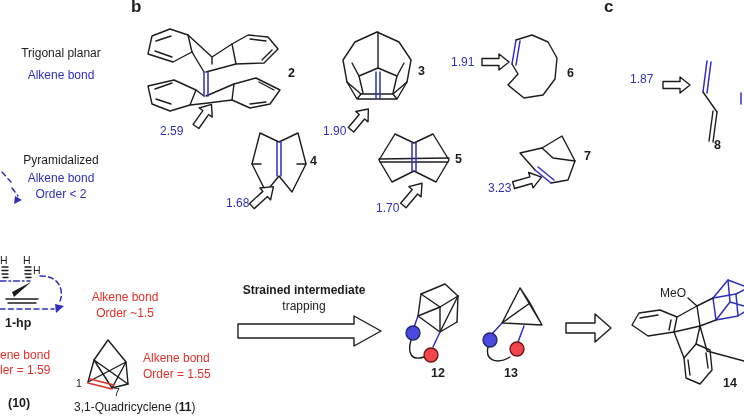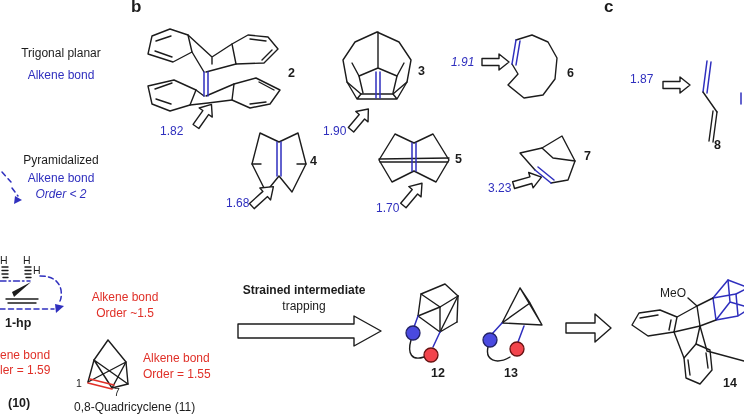--- a/index.html
+++ b/index.html
@@ -1,21 +1,21 @@
 <!DOCTYPE html>
 <html style="--blue: #2f2fbe; --red: #e03028; --ink: #1c1c1c;"><head>
 <meta charset="utf-8">
 <style>
   :root{ --blue:#2f2fbe; --red:#e03028; --ink:#1c1c1c; }
   html,body{margin:0;padding:0;background:#fff;}
   .canvas{position:relative;width:744px;height:420px;background:#ffffff;overflow:hidden;
           font-family:"Liberation Sans", sans-serif;color:var(--ink);}
   .t{position:absolute;font-size:12px;line-height:14px;white-space:nowrap;}
   .ctr{text-align:center;}
-  .b{font-weight:normal;}
+  .b{font-weight:bold;}
   .c-blue{color:var(--blue);}
   .c-red{color:var(--red);}
   .panel{font-size:17px;font-weight:bold;}
   .num{font-size:12.5px;font-weight:bold;}
   svg{position:absolute;overflow:visible;}
   .sk{stroke:var(--ink);stroke-width:1.4;fill:none;stroke-linejoin:round;stroke-linecap:round;}
   .skb{stroke:var(--blue);stroke-width:1.5;fill:none;stroke-linejoin:round;stroke-linecap:round;}
   .skr{stroke:var(--red);stroke-width:1.6;fill:none;stroke-linecap:round;}
   .arrow{fill:#ffffff;stroke:var(--ink);stroke-width:1.4;stroke-linejoin:round;}
   .atomtxt{font-family:"Liberation Sans",sans-serif;font-size:10.5px;fill:var(--ink);}
@@ -26,21 +26,21 @@
 <div class="canvas">
 
   <span class="t panel" style="left:131px;top:0px;">b</span>
   <span class="t panel" style="left:604px;top:0px;">c</span>
 
   <span class="t ctr" style="left:10px;top:46px;width:102px;">Trigonal planar</span>
   <span class="t ctr c-blue" style="left:10px;top:68px;width:102px;">Alkene bond</span>
 
   <span class="t ctr" style="left:10px;top:153px;width:102px;">Pyramidalized</span>
   <span class="t ctr c-blue" style="left:10px;top:171px;width:102px;">Alkene bond</span>
-  <span class="t ctr c-blue" style="left:10px;top:187px;width:102px;font-style:italic;">Order &lt; 2</span>
+  <span class="t ctr c-blue" style="left:10px;top:187px;width:102px;">Order &lt; 2</span>
 
   <svg style="left:0px;top:170px;" width="24" height="36">
     <path class="skb" stroke-dasharray="5 4" d="M2,2 L11,12 M12,18 L18,26"></path>
     <polygon fill="#2f2fbe" points="15,26 22,30 14,34"></polygon>
   </svg>
 
   <svg style="left:138px;top:20px;" width="165" height="108" viewBox="0 0 165 108">
     <path class="sk" d="M10,34 L14,16 L32,9 L50,15 L54,32 L35,42 Z"></path>
     <path class="sk" d="M18,21 L33,16 M17,31 L34,37"></path>
     <path class="sk" d="M94,24 L110,15 L130,17 L140,29 L126,43 L98,44 Z"></path>
@@ -52,21 +52,21 @@
     <path class="sk" d="M50,15 L74,37 L94,24 M74,37 L74,44"></path>
     <path class="sk" d="M54,32 L66,52 M68,52 L98,44"></path>
     <path class="sk" d="M58,70 L66,76 M68,76 L96,64"></path>
     <path class="sk" d="M52,85 L70,83 L94,80"></path>
     <path class="skb" d="M66,52 L66,76 M70,52 L70,76"></path>
   </svg>
   <span class="t num" style="left:288px;top:66px;">2</span>
   <svg style="left:190px;top:102px;" width="28" height="26">
     <polygon class="arrow" transform="rotate(-55 14 13)" points="0,9.5 17,9.5 17,5 27,13 17,21 17,16.5 0,16.5"></polygon>
   </svg>
-  <span class="t c-blue" style="left:160px;top:124px;">1.82</span>
+  <span class="t c-blue" style="left:160px;top:124px;">2.59</span>
 
   <svg style="left:335px;top:20px;" width="90" height="92" viewBox="0 0 90 92">
     <path class="sk" d="M20,22 L42,12 L64,22 L76,40 L72,62 L58,74 L26,74 L12,62 L8,40 Z"></path>
     <path class="sk" d="M12,62 L22,79 L62,79 L72,62 M22,79 L26,74 M62,79 L58,74"></path>
     <path class="sk" d="M43,12 L43,48 M43,48 L24,56 M43,48 L62,56"></path>
     <path class="sk" d="M24,56 L17,43 M62,56 L69,43 M24,56 L28,73 M62,56 L58,73"></path>
     <path class="skb" d="M41,52 L41,78 M45,52 L45,78"></path>
   </svg>
   <span class="t num" style="left:418px;top:64px;">3</span>
   <svg style="left:346px;top:106px;" width="28" height="26">
@@ -97,21 +97,21 @@
   <span class="t c-blue" style="left:376px;top:201px;">1.70</span>
 
   <svg style="left:500px;top:32px;" width="64" height="78" viewBox="0 0 64 78">
     <path class="sk" d="M16,8 L32,3 L48,10 L57,26 L55,47 L43,63 L24,66 L8,53 L18,42 L12,32"></path>
     <path class="skb" d="M16,8 L12,32 M20,9 L16,33"></path>
   </svg>
   <span class="t num" style="left:567px;top:66px;">6</span>
   <svg style="left:482px;top:53px;" width="28" height="18">
     <polygon class="arrow" points="0,5.5 17,5.5 17,1 27,9 17,17 17,12.5 0,12.5"></polygon>
   </svg>
-  <span class="t c-blue" style="left:451px;top:55px;font-style:italic;">1.91</span>
+  <span class="t c-blue" style="left:451px;top:55px;">1.91</span>
 
   <svg style="left:512px;top:120px;" width="80" height="70" viewBox="0 0 80 70">
     <path class="sk" d="M23,50 L8,33 L30,28 L50,16 L63,41 L56,60 L39,63"></path>
     <path class="sk" d="M30,28 L41,38 L63,41"></path>
     <path class="skb" d="M23,50 L39,63 M26,47 L42,60"></path>
   </svg>
   <span class="t num" style="left:584px;top:149px;">7</span>
   <svg style="left:513px;top:171px;" width="30" height="20">
     <polygon class="arrow" transform="rotate(-16 15 10)" points="0,6.5 18,6.5 18,2 29,10 18,18 18,13.5 0,13.5"></polygon>
   </svg>
@@ -156,21 +156,21 @@
 
   <svg style="left:74px;top:330px;" width="70" height="66" viewBox="0 0 70 66">
     <path class="sk" d="M34,10 L20,30 L14,52 M34,10 L52,32 L54,54"></path>
     <path class="sk" d="M20,30 L54,54 M52,32 L14,52 M52,32 L38,58 M38,58 L54,54 M20,30 L38,58"></path>
     <path class="skr" d="M14,53 L38,59 M16,49 L40,55"></path>
     <text class="atomtxt" x="2" y="57">1</text>
     <text class="atomtxt" x="40" y="66">7</text>
   </svg>
   <span class="t c-red" style="left:143px;top:351px;">Alkene bond</span>
   <span class="t c-red" style="left:143px;top:367px;">Order = 1.55</span>
-  <span class="t" style="left:74px;top:400px;"><span>0,8-Quadricyclene (</span><span class="b">11</span><span>)</span></span>
+  <span class="t" style="left:74px;top:400px;"><span>3,1-Quadricyclene (</span><span class="b">11</span><span>)</span></span>
 
   <span class="t ctr" style="left:240px;top:283px;width:128px;font-weight:bold;">Strained intermediate</span>
   <span class="t ctr" style="left:240px;top:299px;width:128px;">trapping</span>
   <svg style="left:237px;top:315px;" width="146" height="32">
     <polygon class="arrow" points="1,9 117,9 117,1 144,16 117,31 117,23 1,23"></polygon>
   </svg>
 
   <svg style="left:400px;top:276px;" width="80" height="95" viewBox="0 0 80 95">
     <path class="sk" d="M21,18 L45,8 L58,20 L40,31 Z"></path>
     <path class="sk" d="M21,18 L18,40 M40,31 L40,56 M58,20 L57,46"></path>

